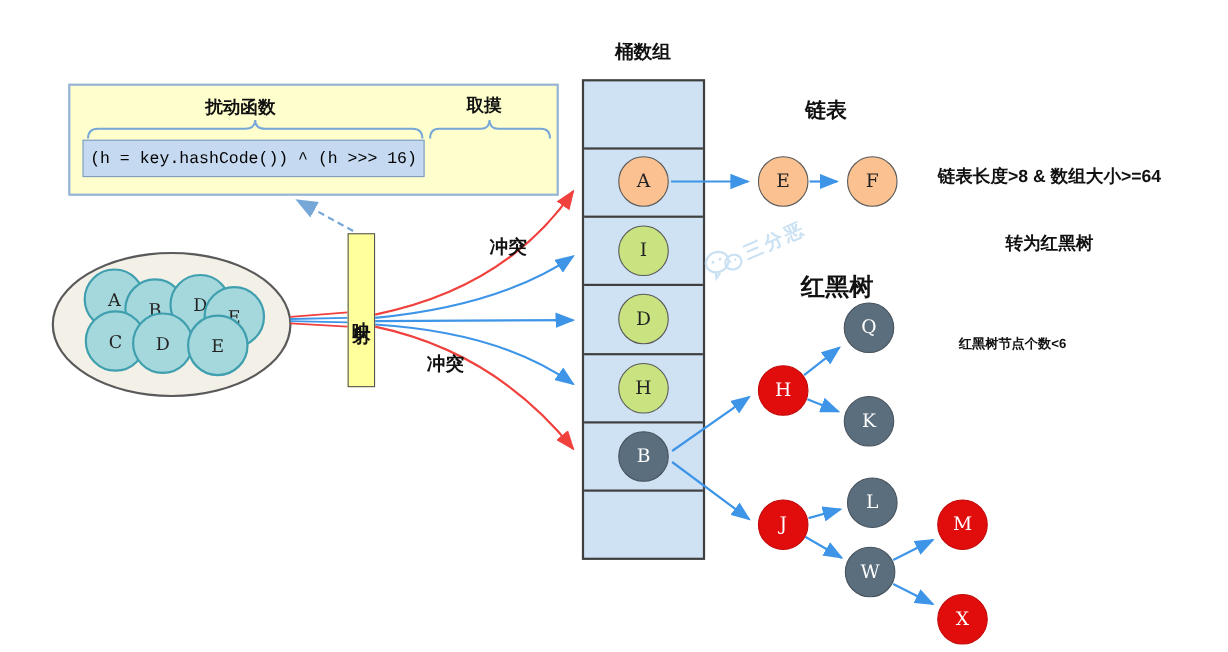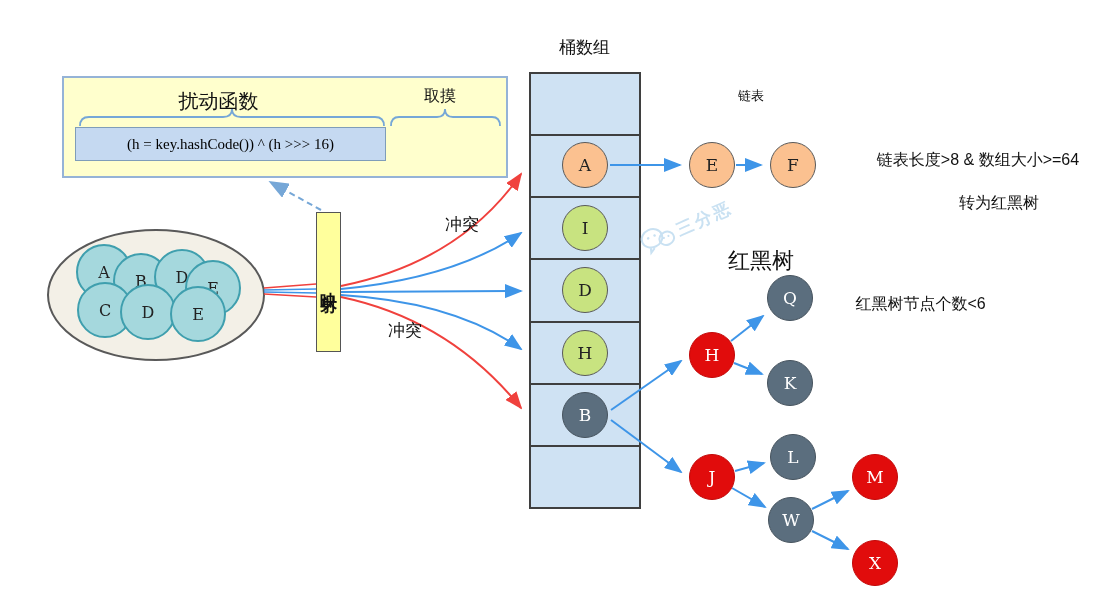--- a/index.html
+++ b/index.html
@@ -1,33 +1,33 @@
 <!DOCTYPE html>
 <html><head>
 <meta charset="utf-8">
 <style>
   html,body{margin:0;padding:0;background:#fff;}
   #stage{position:relative;width:1116px;height:593px;background:#fff;overflow:hidden;
          font-family:"Liberation Sans",sans-serif;}
   .abs{position:absolute;}
-  .zh{font-weight:normal;color:#111;font-family:"Liberation Sans",sans-serif;}
+  .zh{font-weight:bold;color:#111;font-family:"Liberation Sans",sans-serif;}
   .center{text-align:center;}
   .node{position:absolute;border-radius:50%;display:flex;align-items:center;justify-content:center;
         font-family:"DejaVu Serif",serif;z-index:10;box-sizing:border-box;}
   .n46{width:46px;height:46px;font-size:17px;}
   .n56{width:56px;height:56px;font-size:16px;}
   .c-teal{background:#a5d8dd;border:2px solid #3f9fae;color:#222;}
   .c-orange{background:#fbc190;border:1.5px solid #595959;color:#222;}
   .c-green{background:#c8e380;border:1.5px solid #595959;color:#222;}
   .c-slate{background:#5b6e7e;border:1.5px solid #46535e;color:#fff;}
   .c-red{background:#e10c0c;border:1.5px solid #c20808;color:#fff;}
   #formula-box{left:62px;top:76px;width:446px;height:102px;background:#ffffcd;
                border:2px solid #95b3d7;z-index:1;box-sizing:border-box;}
   .codebox{position:absolute;display:flex;align-items:center;justify-content:center;
-           font-family:Liberation Serif, serif;font-size:15px;color:#000;
+           font-family:Liberation Mono, monospace;font-size:15px;color:#000;
            box-sizing:border-box;z-index:3;white-space:nowrap;}
   #code-perturb{left:75px;top:127px;width:311px;height:34px;background:#c5d9f1;border:1.5px solid #7f9db9;}
   #code-mod{left:386px;top:127px;width:111px;height:34px;background:#d6e4bd;border:1.5px solid #9ab86e;}
   #source-ellipse{left:47px;top:229px;width:218px;height:132px;border-radius:50%;
                   background:#f3f0e7;border:2px solid #595959;z-index:1;box-sizing:border-box;}
   #map-box{left:316px;top:212px;width:25px;height:140px;background:#ffff9c;border:1.5px solid #555;
            z-index:6;box-sizing:border-box;display:flex;align-items:center;justify-content:center;}
   #map-box .vtext{writing-mode:vertical-rl;font-size:17px;font-weight:bold;letter-spacing:4px;color:#111;}
   #bucket{left:529px;top:72px;width:112px;height:437px;background:#cfe2f3;border:2px solid #3f3f3f;
           z-index:2;box-sizing:border-box;display:flex;flex-direction:column;}
@@ -37,21 +37,21 @@
   #watermark{left:638px;top:212px;z-index:4;display:flex;align-items:center;gap:4px;
              transform:rotate(-24deg);color:#c9e1f2;font-weight:bold;font-size:17px;letter-spacing:3px;}
   svg.overlay{position:absolute;left:0;top:0;z-index:5;pointer-events:none;}
 </style>
 </head>
 <body>
 
 <div id="stage">
 
   <div id="formula-box" class="abs"></div>
-  <div class="lbl zh center" style="left:156px;top:88px;width:125px;font-size:20px;">扰动函数</div>
+  <div class="lbl zh center" style="left:156px;top:88px;width:125px;font-size:16px;">扰动函数</div>
   <div class="lbl zh center" style="left:404px;top:86px;width:72px;font-size:16px;">取摸</div>
   <div id="code-perturb" class="codebox">(h = key.hashCode()) ^ (h &gt;&gt;&gt; 16)</div>
 
   <div id="source-ellipse" class="abs"></div>
   <div class="node n56 c-teal" style="left:76px;top:244px;">A</div>
   <div class="node n56 c-teal" style="left:113px;top:253px;">B</div>
   <div class="node n56 c-teal" style="left:154px;top:249px;">D</div>
   <div class="node n56 c-teal" style="left:185px;top:260px;">E</div>
   <div class="node n56 c-teal" style="left:77px;top:282px;">C</div>
   <div class="node n56 c-teal" style="left:120px;top:284px;">D</div>
@@ -73,37 +73,37 @@
     <div class="cell"></div>
     <div class="cell"></div>
     <div class="cell"></div>
   </div>
   <div class="node n46 c-orange" style="left:562px;top:142px;">A</div>
   <div class="node n46 c-green" style="left:562px;top:205px;">I</div>
   <div class="node n46 c-green" style="left:562px;top:267px;">D</div>
   <div class="node n46 c-green" style="left:562px;top:330px;">H</div>
   <div class="node n46 c-slate" style="left:562px;top:392px;">B</div>
 
-  <div class="lbl zh center" style="left:703px;top:87px;width:96px;font-size:13px;">链表</div>
+  <div class="lbl zh center" style="left:703px;top:87px;width:96px;font-size:19px;">链表</div>
   <div class="node n46 c-orange" style="left:689px;top:142px;">E</div>
   <div class="node n46 c-orange" style="left:770px;top:142px;">F</div>
 
   <div class="lbl zh center" style="left:705px;top:246px;width:112px;font-size:22px;">红黑树</div>
   <div class="node n46 c-red" style="left:689px;top:332px;">H</div>
   <div class="node n46 c-slate" style="left:767px;top:275px;">Q</div>
   <div class="node n46 c-slate" style="left:767px;top:360px;">K</div>
   <div class="node n46 c-red" style="left:689px;top:454px;">J</div>
   <div class="node n46 c-slate" style="left:770px;top:434px;">L</div>
   <div class="node n46 c-slate" style="left:768px;top:497px;">W</div>
   <div class="node n46 c-red" style="left:852px;top:454px;">M</div>
   <div class="node n46 c-red" style="left:852px;top:540px;">X</div>
 
-  <div class="lbl zh center" style="left:854px;top:150px;width:248px;font-size:16px;">链表长度&gt;8 &amp; 数组大小&gt;=64</div>
-  <div class="lbl zh center" style="left:869px;top:193px;width:170px;font-size:16px;text-align:right;">转为红黑树</div>
-  <div class="lbl zh center" style="left:833px;top:294px;width:175px;font-size:16px;">红黑树节点个数&lt;6</div>
+  <div class="lbl zh center" style="left:830px;top:150px;width:248px;font-size:16px;">链表长度&gt;8 &amp; 数组大小&gt;=64</div>
+  <div class="lbl zh center" style="left:869px;top:211px;width:170px;font-size:16px;">转为红黑树</div>
+  <div class="lbl zh center" style="left:833px;top:304px;width:175px;font-size:12px;">红黑树节点个数&lt;6</div>
 
   <div id="watermark" class="abs">
     <svg width="34" height="28" viewBox="0 0 34 28">
       <ellipse cx="12" cy="11" rx="10.5" ry="9" fill="none" stroke="#c9e1f2" stroke-width="2"></ellipse>
       <circle cx="8.5" cy="9.5" r="1.3" fill="#c9e1f2"></circle>
       <circle cx="15.5" cy="9.5" r="1.3" fill="#c9e1f2"></circle>
       <path d="M7,19.5 L5.5,24 L10.5,21" fill="none" stroke="#c9e1f2" stroke-width="2"></path>
       <ellipse cx="25.5" cy="17" rx="7.5" ry="6.5" fill="none" stroke="#c9e1f2" stroke-width="2"></ellipse>
       <circle cx="23" cy="15.5" r="1.1" fill="#c9e1f2"></circle>
       <circle cx="28" cy="15.5" r="1.1" fill="#c9e1f2"></circle>

